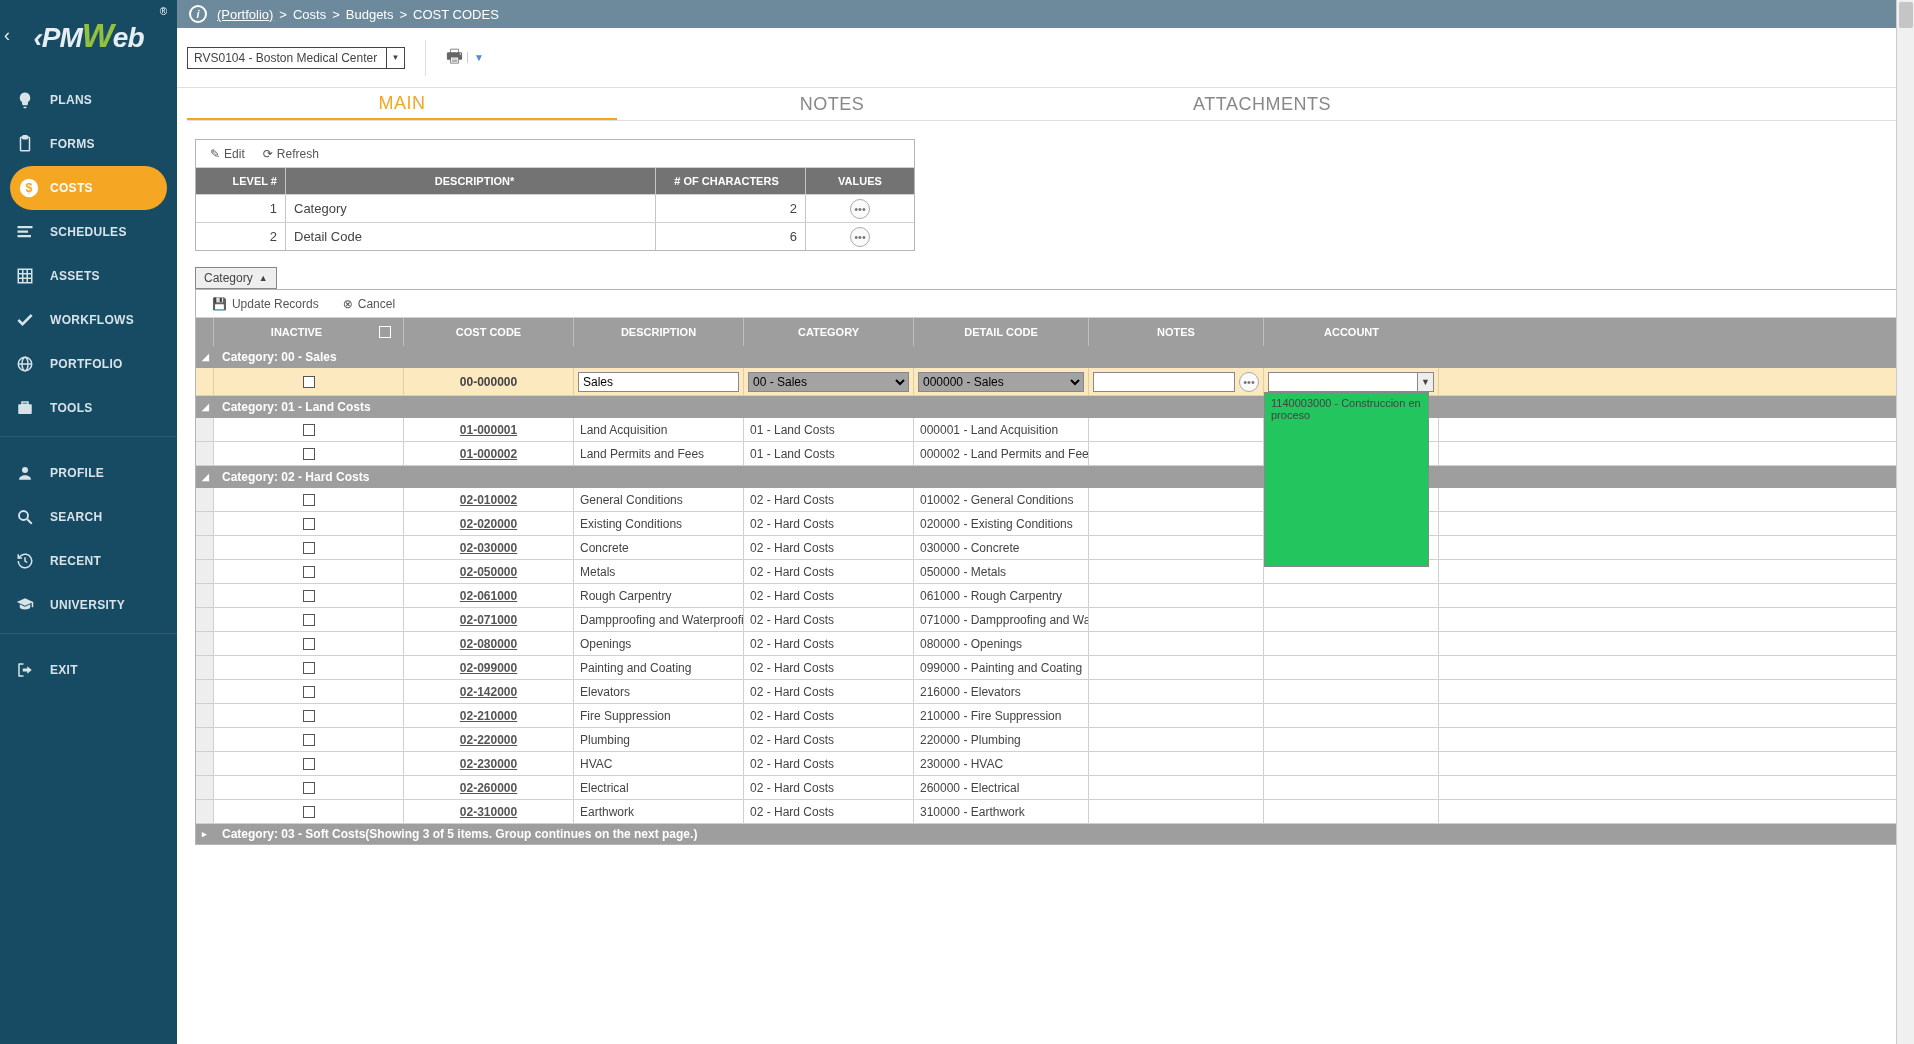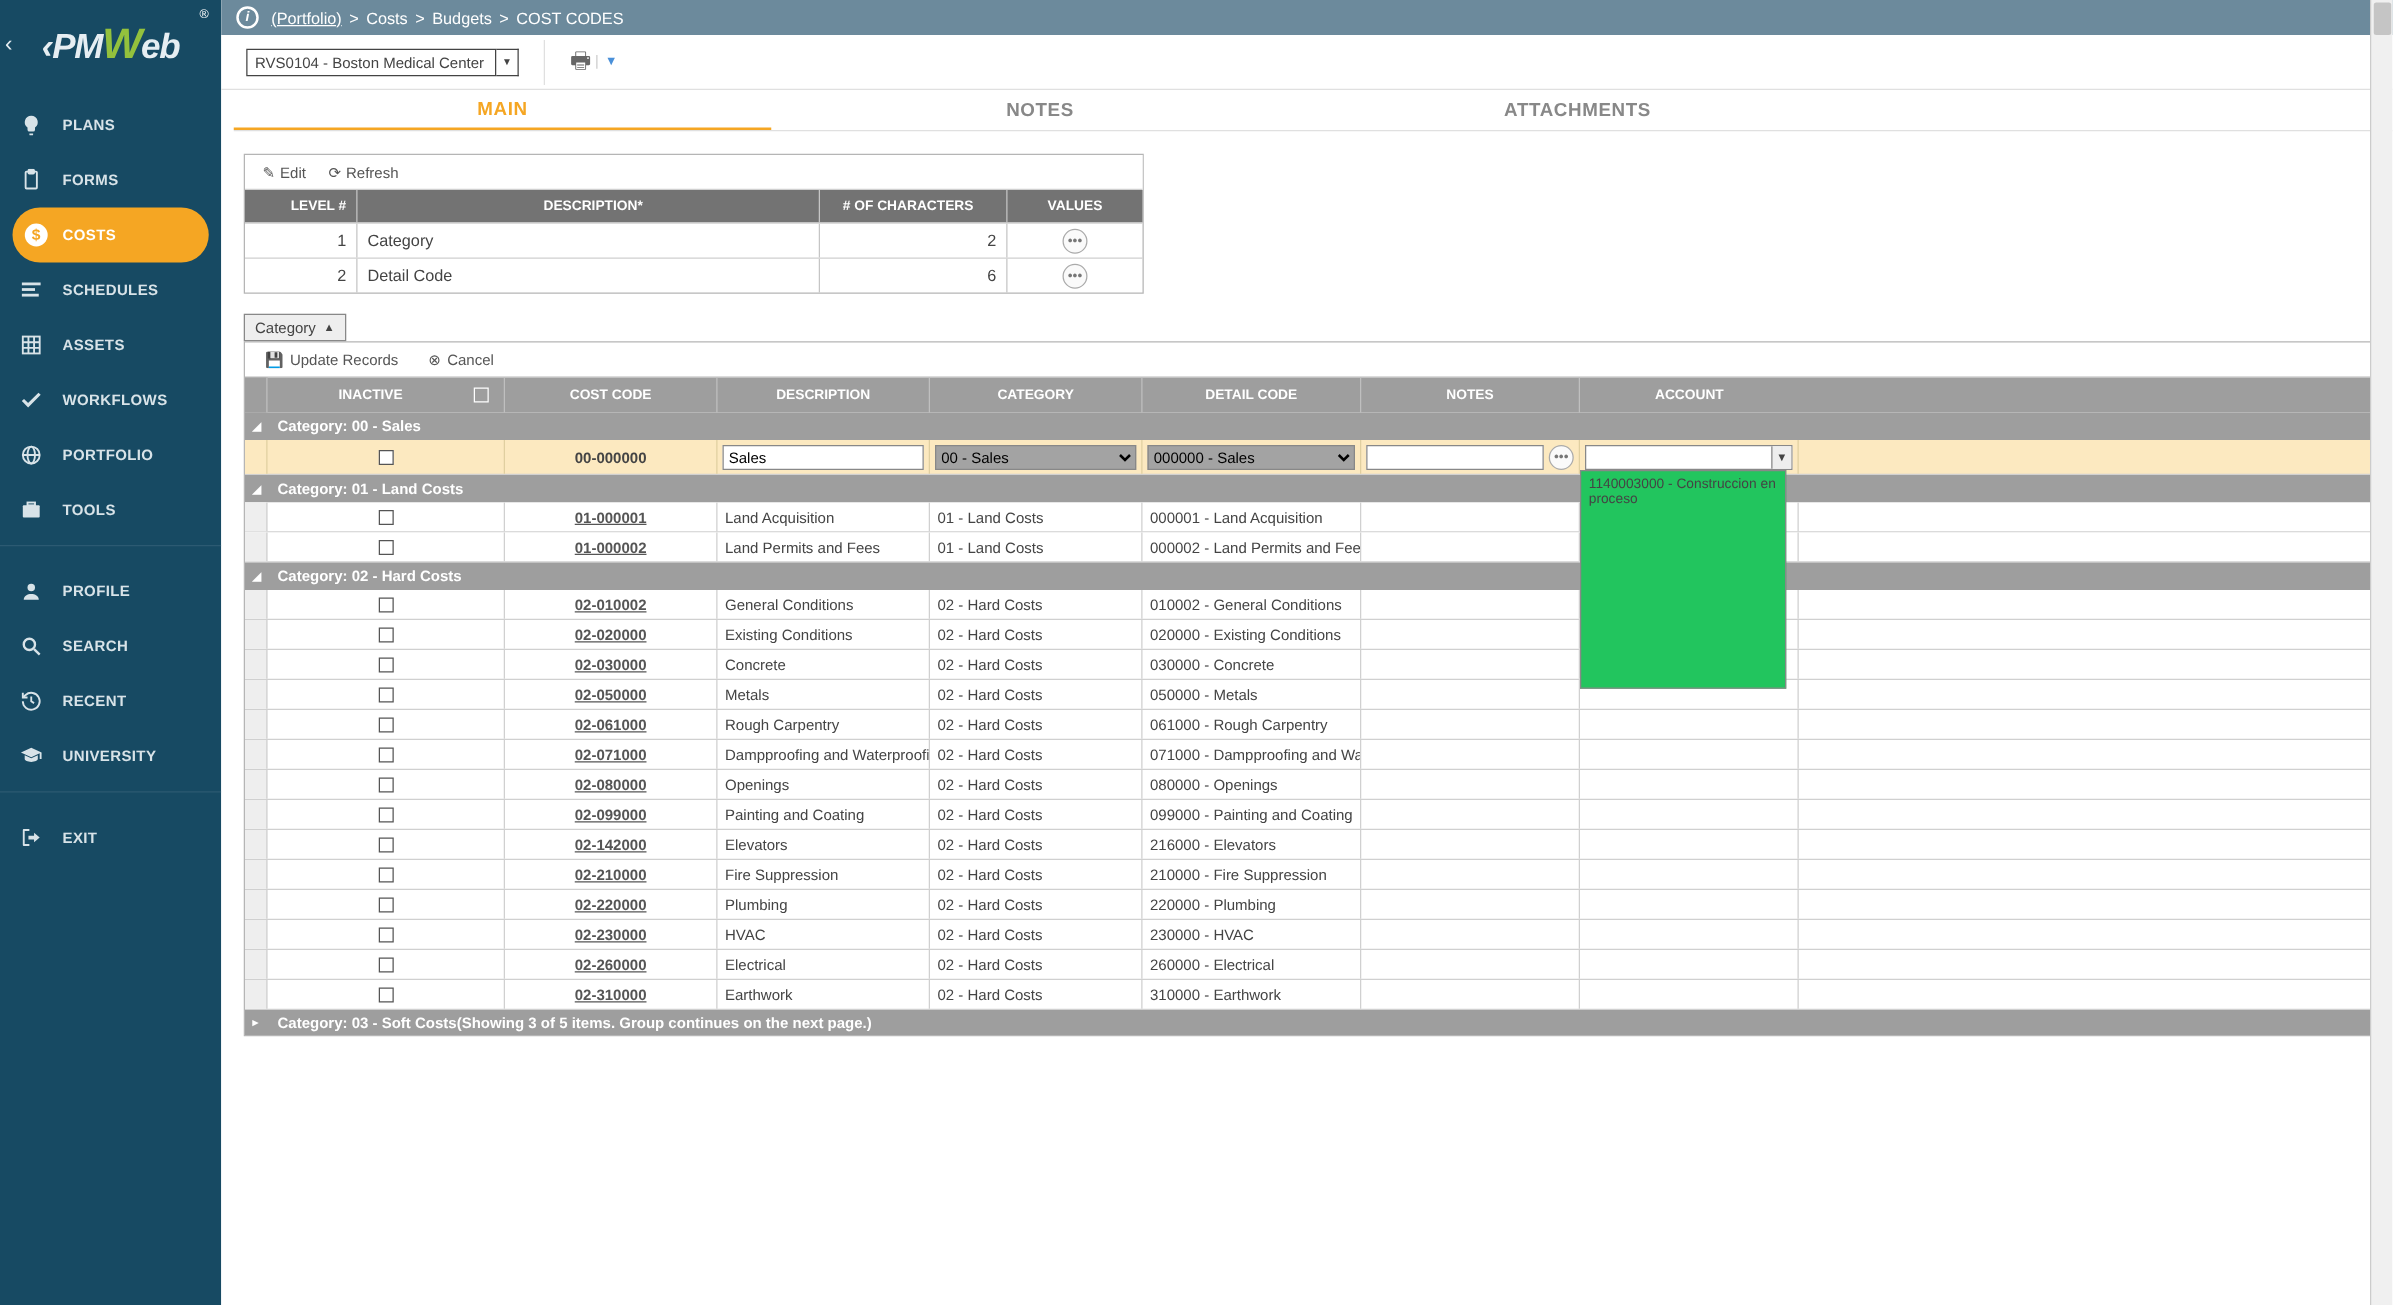--- a/index.html
+++ b/index.html
@@ -27,33 +27,33 @@
 
 .main { flex: 1; display: flex; flex-direction: column; background: #fff; min-width: 0; }
 
 
 .crumb-bar { height: 28px; background: #6c8a9c; display: flex; align-items: center; padding-left: 12px; color: #fff; font-size: 13px; }
 .crumb-bar .info-icon { width: 18px; height: 18px; border: 2px solid #fff; border-radius: 50%; display: flex; align-items: center; justify-content: center; margin-right: 10px; font-size: 11px; font-weight: bold; font-style: italic; }
 .crumb-bar a { color: #fff; text-decoration: underline; }
 .crumb-bar .sep { margin: 0 6px; }
 
 
-.toolbar { height: 44px; border-bottom: 1px solid #e0e0e0; display: flex; align-items: center; padding-left: 20px; gap: 10px; }
+.toolbar { height: 60px; border-bottom: 1px solid #e0e0e0; display: flex; align-items: center; padding-left: 10px; gap: 10px; }
 .project-select { position: relative; }
 .project-select .box { border: 1px solid #444; height: 22px; width: 200px; display: flex; align-items: center; padding: 0 6px; font-size: 12px; }
 .project-select .arrow { width: 18px; height: 22px; border: 1px solid #444; border-left: none; display: flex; align-items: center; justify-content: center; font-size: 8px; }
 .project-select { display: flex; }
 .tool-divider { width: 1px; height: 36px; background: #e0e0e0; margin: 0 10px; }
 .print-btn { display: flex; align-items: center; gap: 4px; color: #666; cursor: pointer; }
 .print-btn .p-icon { font-size: 18px; }
 .print-btn .drop { color: #4a90d9; font-size: 10px; border-left: 1px solid #ccc; padding-left: 6px; }
 
 
 .tabs { display: flex; border-bottom: 1px solid #e0e0e0; margin-left: 10px; }
-.tab { flex: 0 0 auto; width: 430px; height: 32px; display: flex; align-items: center; justify-content: center; font-size: 15px; font-weight: 700; letter-spacing: .5px; color: #888; cursor: pointer; }
+.tab { flex: 0 0 auto; width: 430px; height: 32px; display: flex; align-items: center; justify-content: center; font-size: 18px; font-weight: 400; letter-spacing: .5px; color: #888; cursor: pointer; }
 .tab.active { color: #f5a623; border-bottom: 2px solid #f5a623; }
 
 
 .content { flex: 1; padding: 18px 10px 0 18px; overflow: hidden; }
 
 
 .levels { width: 720px; border: 1px solid #b5b5b5; margin-bottom: 16px; }
 .levels .lv-toolbar { height: 28px; background: #fff; border-bottom: 1px solid #d0d0d0; display: flex; align-items: center; padding-left: 14px; gap: 18px; color: #555; font-size: 12px; }
 .levels .lv-toolbar .btn { display: flex; align-items: center; gap: 4px; cursor: pointer; }
 .levels .lv-head { display: flex; background: #737373; color: #fff; height: 26px; font-size: 11px; font-weight: 600; }

